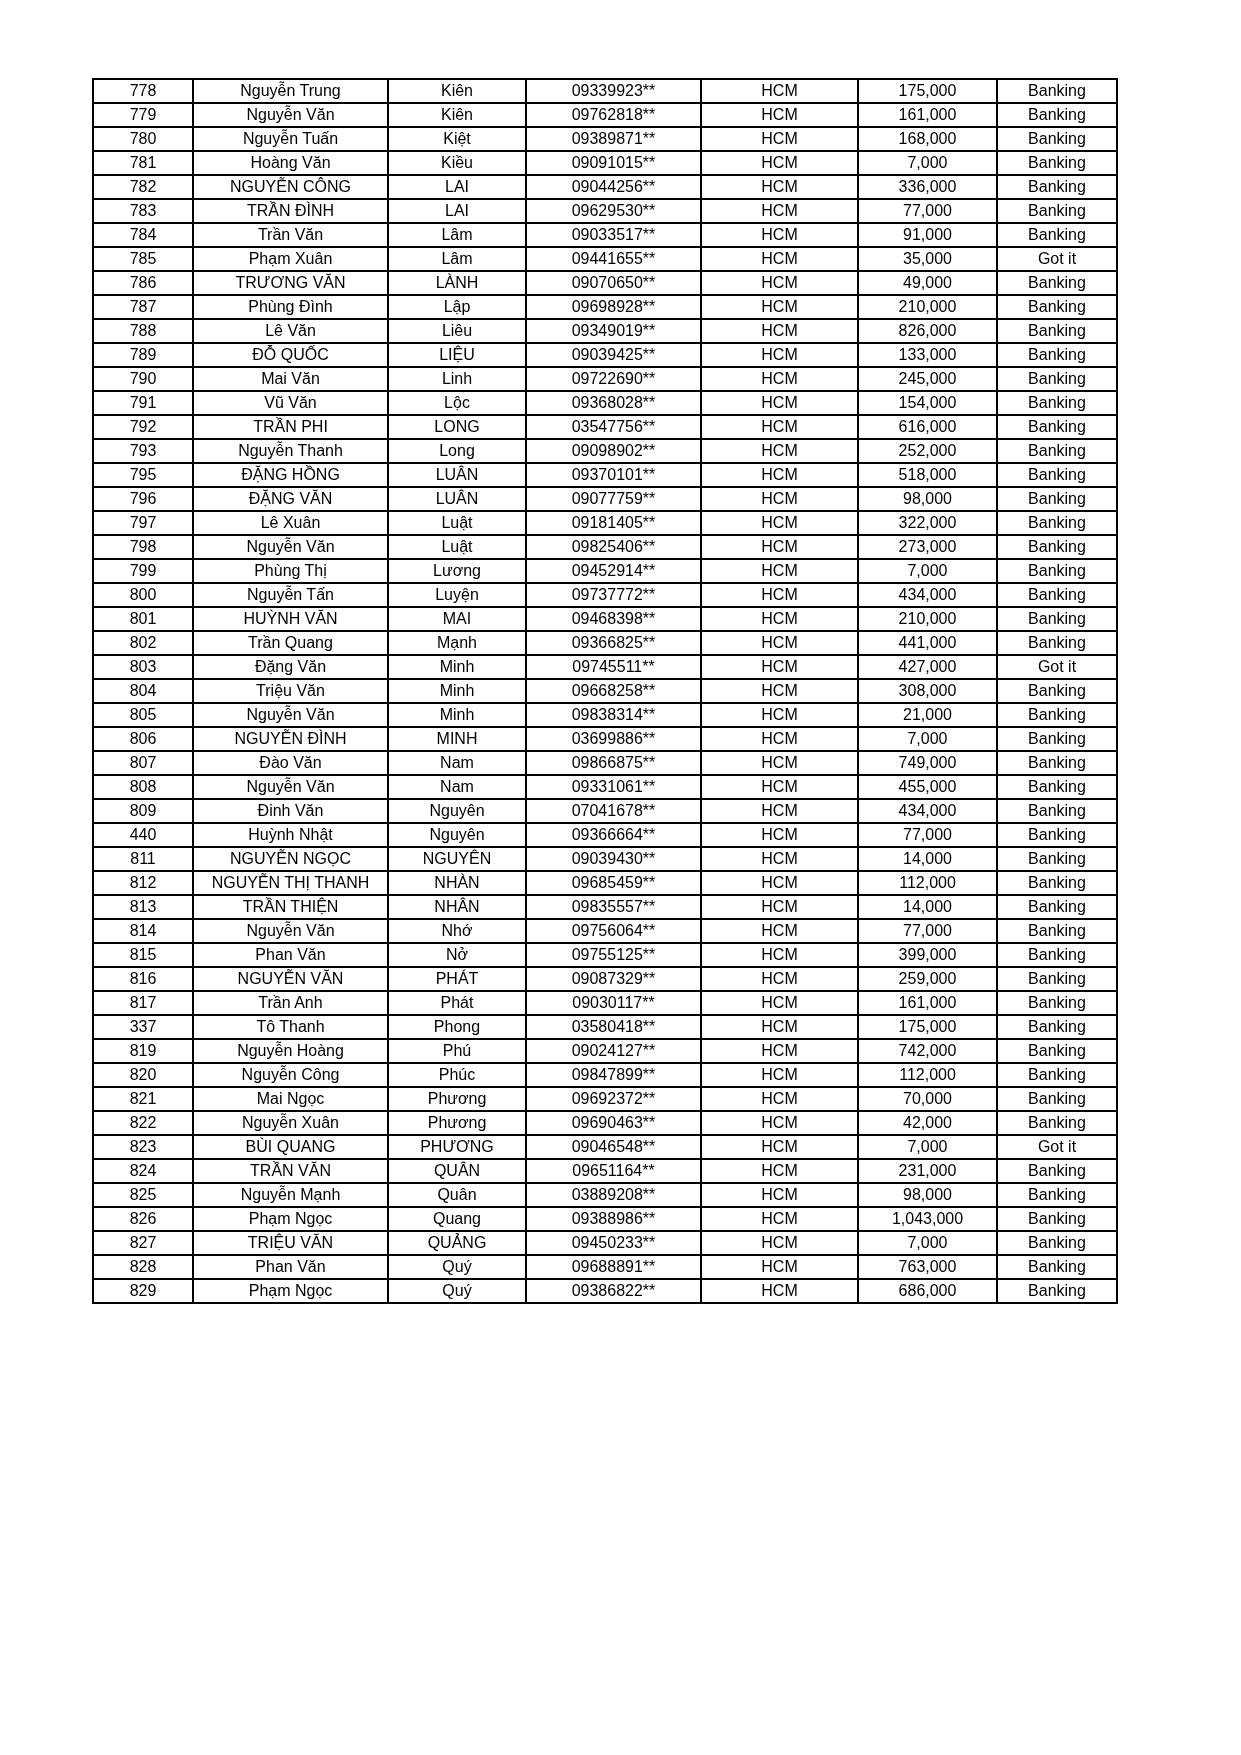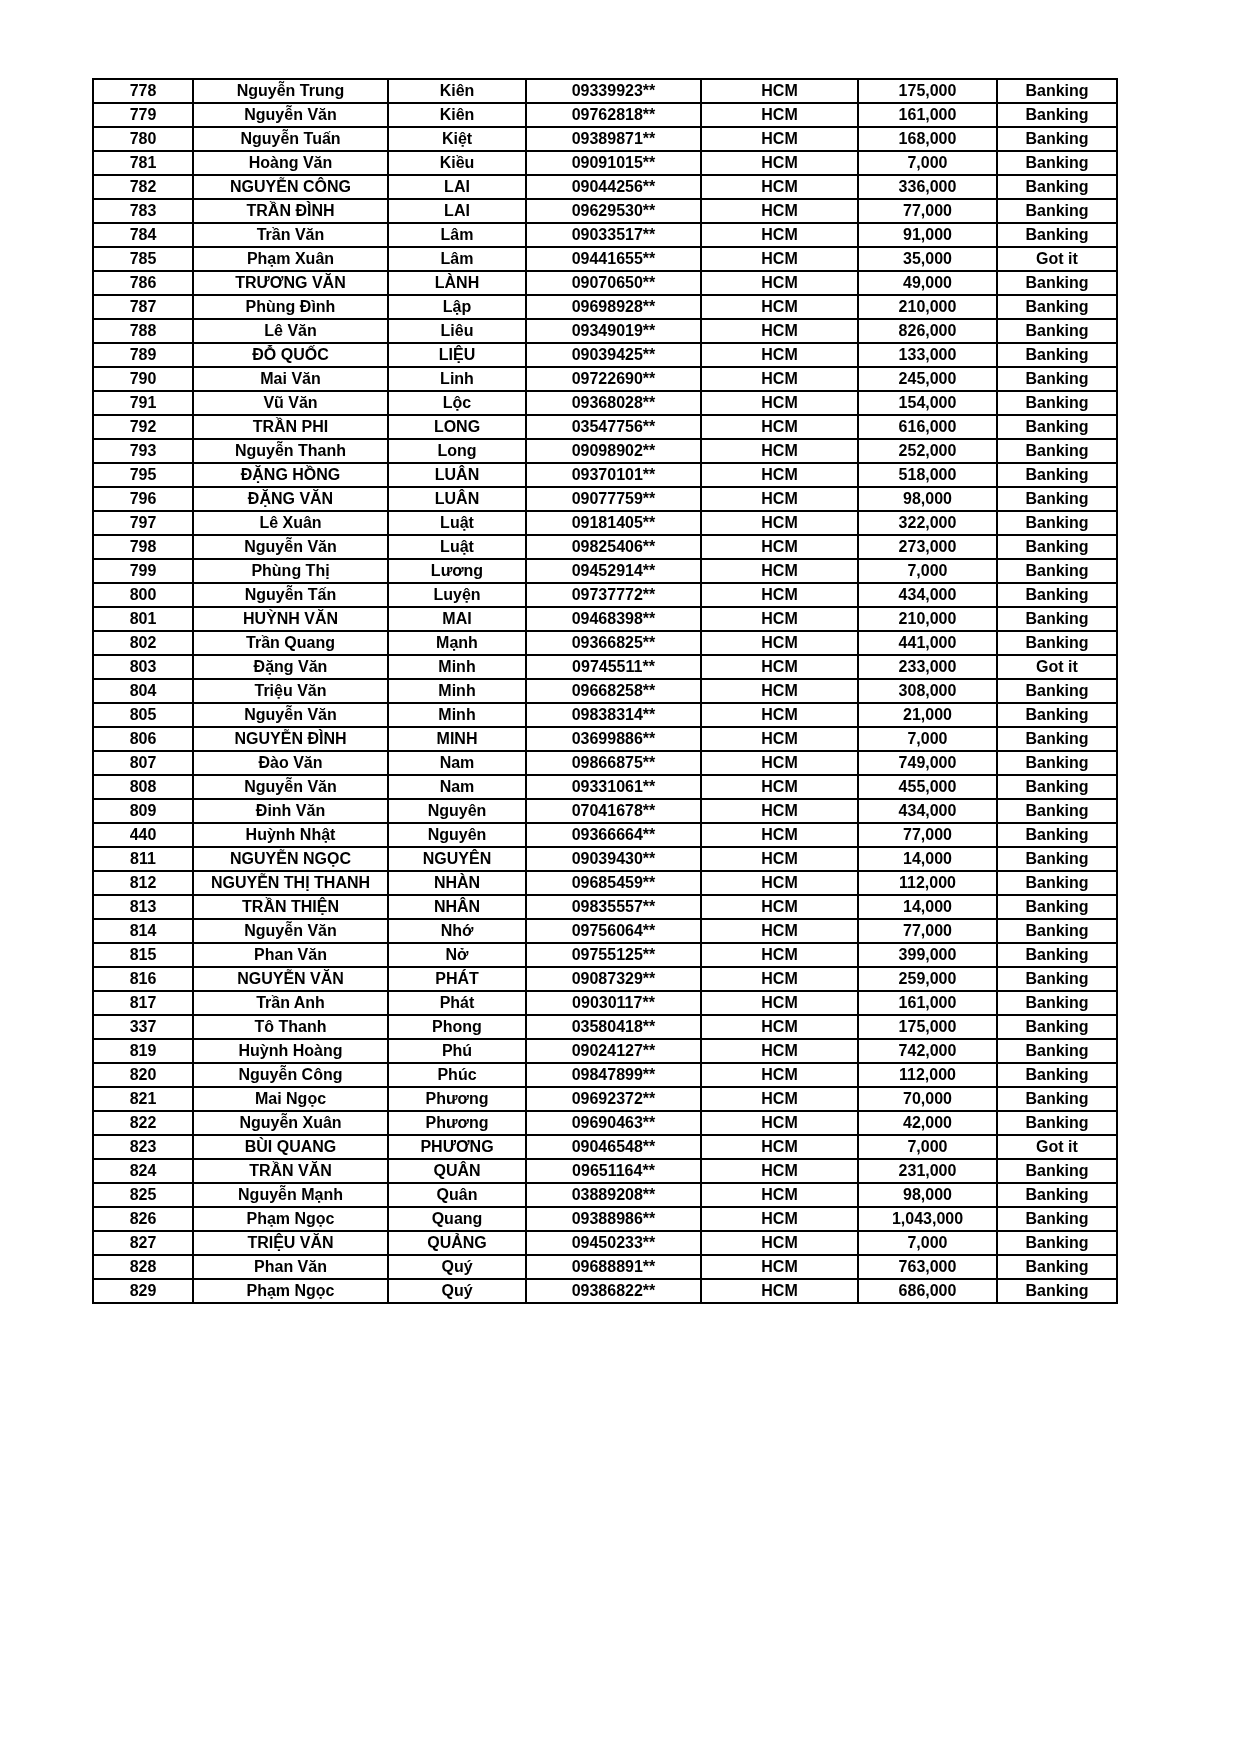--- a/index.html
+++ b/index.html
@@ -1,20 +1,20 @@
 <!DOCTYPE html>
 <html><head>
 <meta charset="utf-8">
 <style>
   html,body{margin:0;padding:0;}
   body{
     width:1241px;height:1755px;background:#ffffff;position:relative;
     font-family:"Liberation Sans", sans-serif;color:#000000;
   }
-  .page{position:absolute;left:0;top:0;width:1241px;height:1479px;background:#ffffff;font-weight:bold;}
+  .page{position:absolute;left:0;top:0;width:1241px;height:1479px;background:#ffffff;}
   table.member-table{
     position:absolute;left:92px;top:78px;
     border-collapse:collapse;table-layout:fixed;
   }
   table.member-table td{
     border:2px solid #000000;
     height:22px;
     font-size:16px;
     line-height:22px;
     text-align:center;
@@ -256,21 +256,21 @@
           <td class="col-region">HCM</td>
           <td class="col-amount">441,000</td>
           <td class="col-status">Banking</td>
         </tr>
         <tr>
           <td class="col-id">803</td>
           <td class="col-surname">Đặng Văn</td>
           <td class="col-given_name">Minh</td>
           <td class="col-phone">09745511**</td>
           <td class="col-region">HCM</td>
-          <td class="col-amount">233,000</td>
+          <td class="col-amount">427,000</td>
           <td class="col-status">Got it</td>
         </tr>
         <tr>
           <td class="col-id">804</td>
           <td class="col-surname">Triệu Văn</td>
           <td class="col-given_name">Minh</td>
           <td class="col-phone">09668258**</td>
           <td class="col-region">HCM</td>
           <td class="col-amount">308,000</td>
           <td class="col-status">Banking</td>
@@ -396,21 +396,21 @@
           <td class="col-id">337</td>
           <td class="col-surname">Tô Thanh</td>
           <td class="col-given_name">Phong</td>
           <td class="col-phone">03580418**</td>
           <td class="col-region">HCM</td>
           <td class="col-amount">175,000</td>
           <td class="col-status">Banking</td>
         </tr>
         <tr>
           <td class="col-id">819</td>
-          <td class="col-surname">Huỳnh Hoàng</td>
+          <td class="col-surname">Nguyễn Hoàng</td>
           <td class="col-given_name">Phú</td>
           <td class="col-phone">09024127**</td>
           <td class="col-region">HCM</td>
           <td class="col-amount">742,000</td>
           <td class="col-status">Banking</td>
         </tr>
         <tr>
           <td class="col-id">820</td>
           <td class="col-surname">Nguyễn Công</td>
           <td class="col-given_name">Phúc</td>

